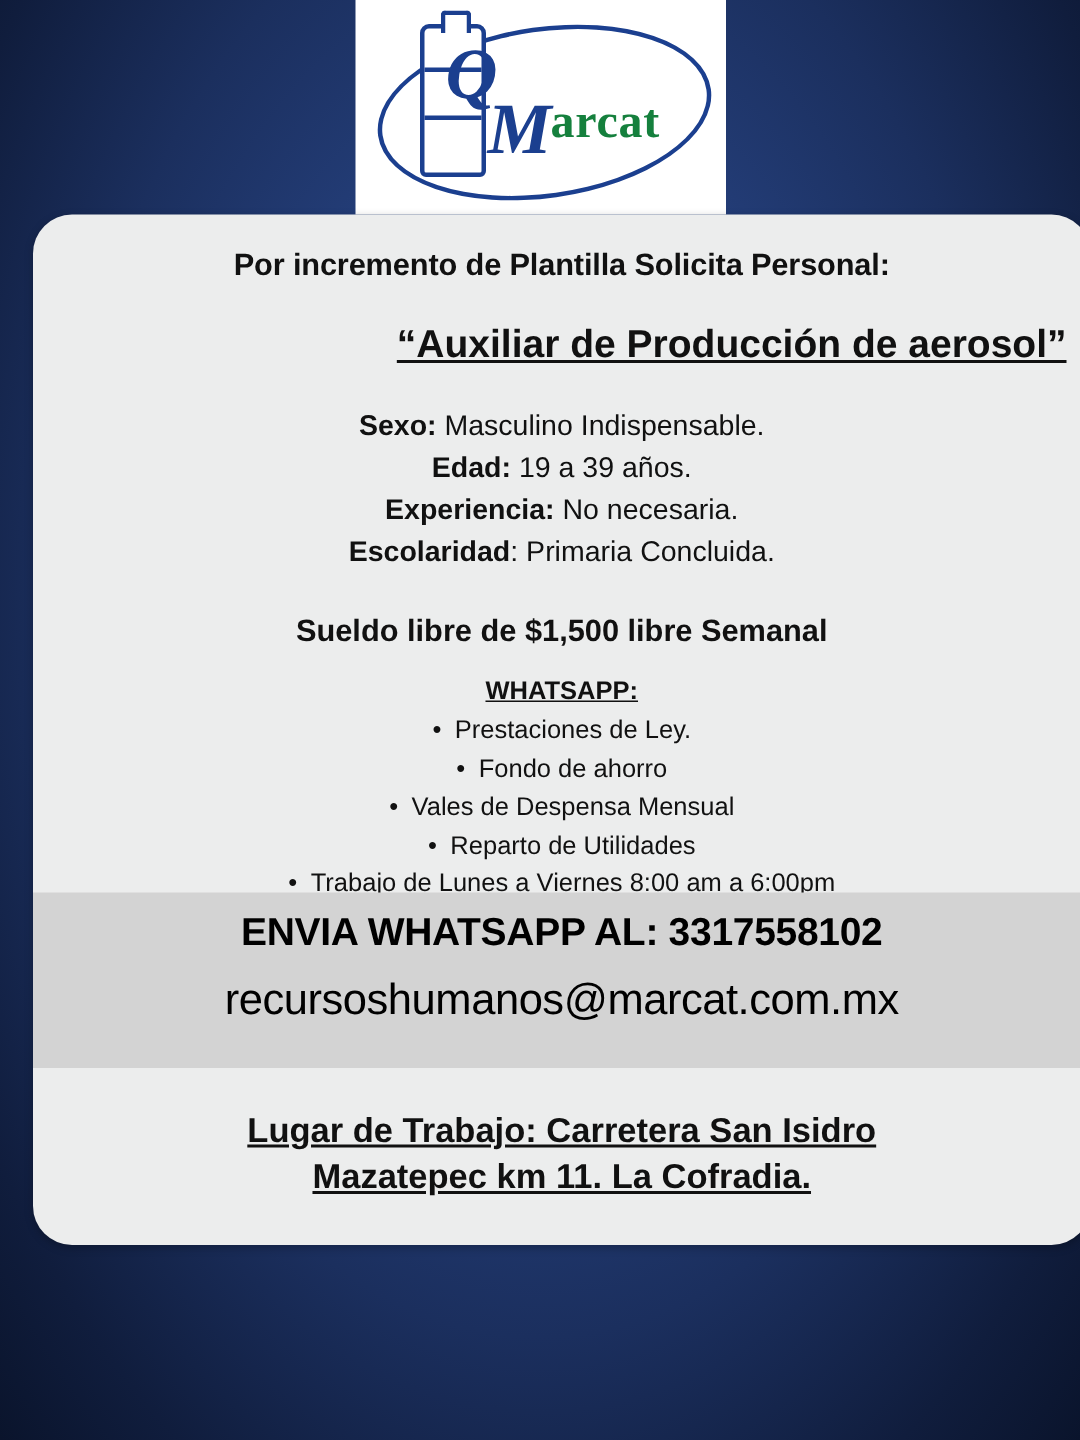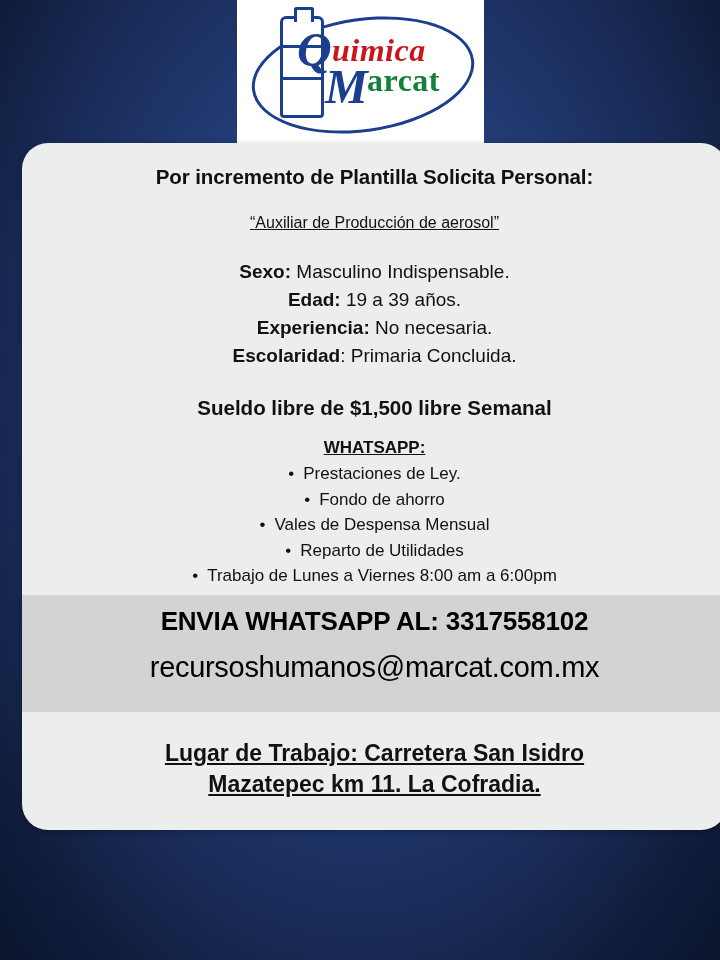--- a/index.html
+++ b/index.html
@@ -142,23 +142,24 @@
     color: #111;
   }
   .headline {
     margin-top: 22px;
     font-size: 20.5px;
     font-weight: bold;
     letter-spacing: -0.1px;
   }
   .job-title {
     margin-top: 25px;
-    font-size: 16px;
-    font-weight: normal;
+    font-size: 26px;
+    font-weight: bold;
     text-decoration: underline;
+    text-align: right;
   }
   .reqs {
     margin-top: 26px;
     font-size: 19px;
     line-height: 1.48;
   }
   .reqs .lbl {
     font-weight: bold;
   }
   .salary {
@@ -225,21 +226,20 @@
 <body>
 
 <div class="logo-box">
   <div class="logo-inner">
     <div class="logo-ellipse"></div>
     <div class="logo-can">
       <div class="logo-can-band"></div>
       <div class="logo-can-band2"></div>
     </div>
     <div class="logo-word-q">Q</div>
-    <div class="logo-word-quimica">uimica</div>
     <div class="logo-word-m">M</div>
     <div class="logo-word-marcat">arcat</div>
   </div>
 </div>
 
 <div class="card">
   <div class="card-pad">
     <div class="headline">Por incremento de Plantilla Solicita Personal:</div>
     <div class="job-title">“Auxiliar de Producción de aerosol”</div>
 

